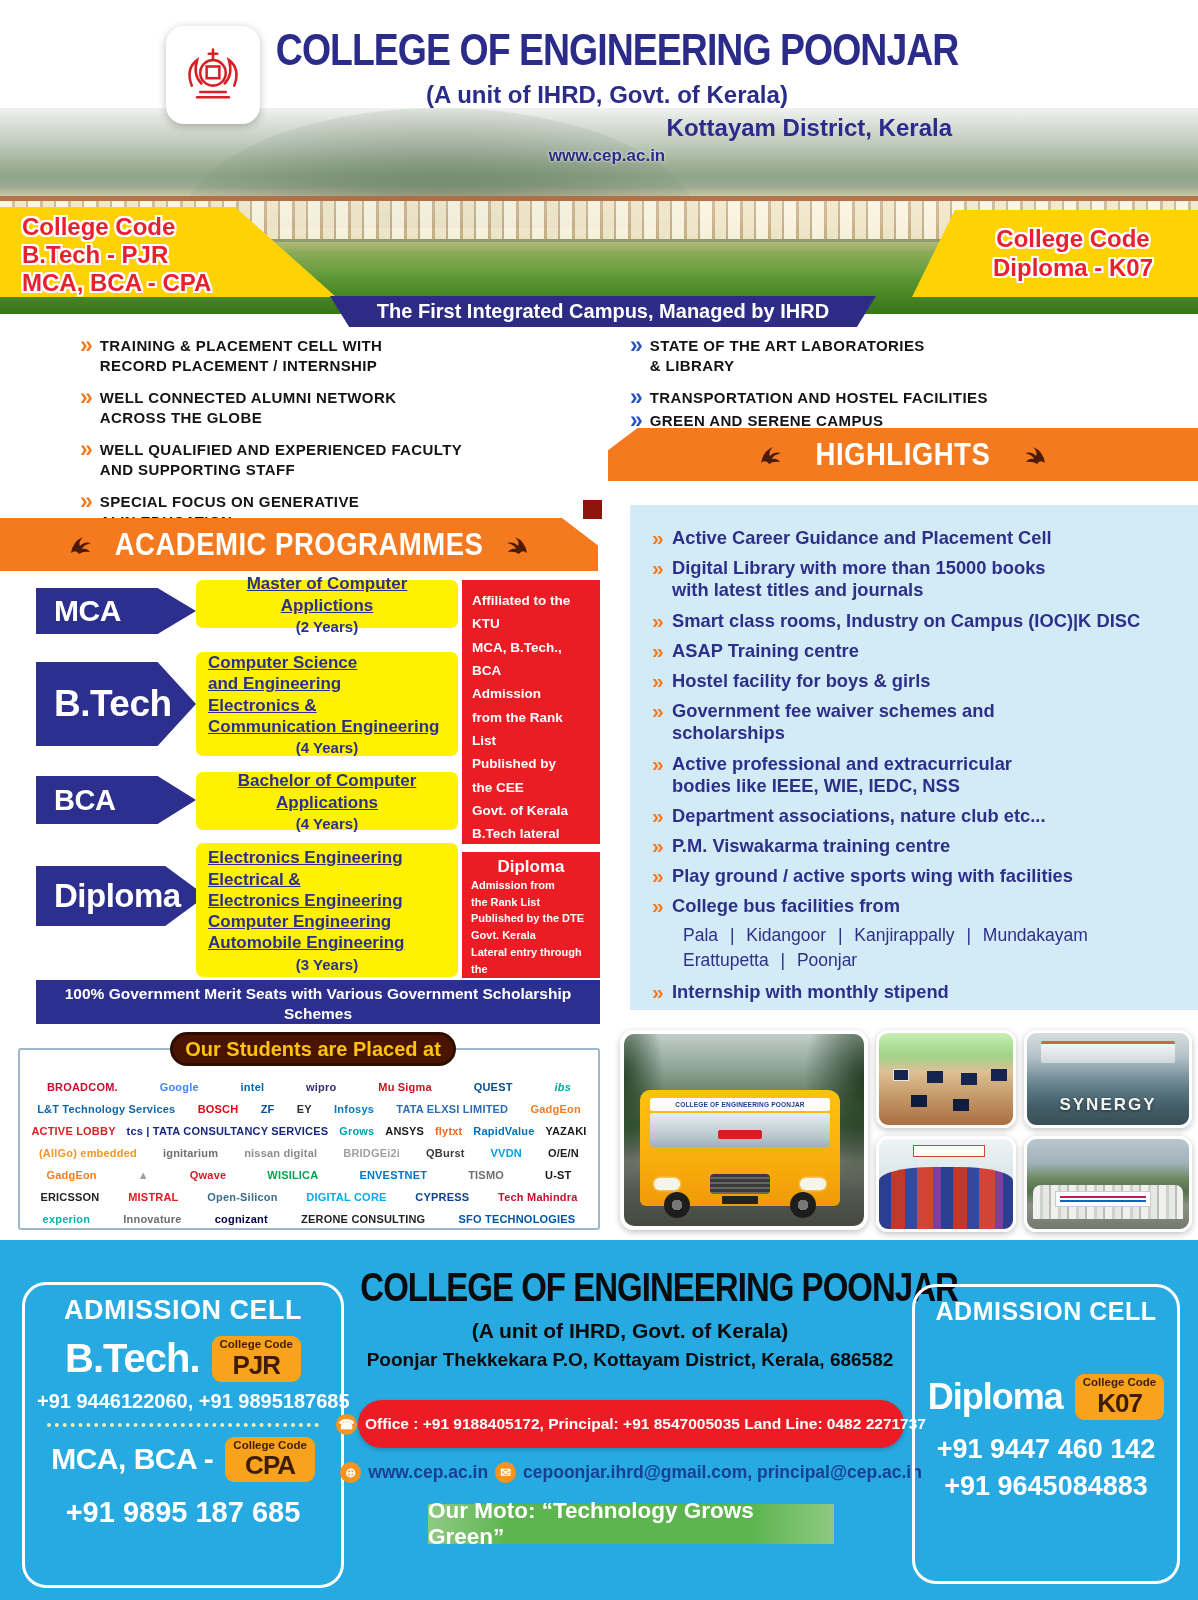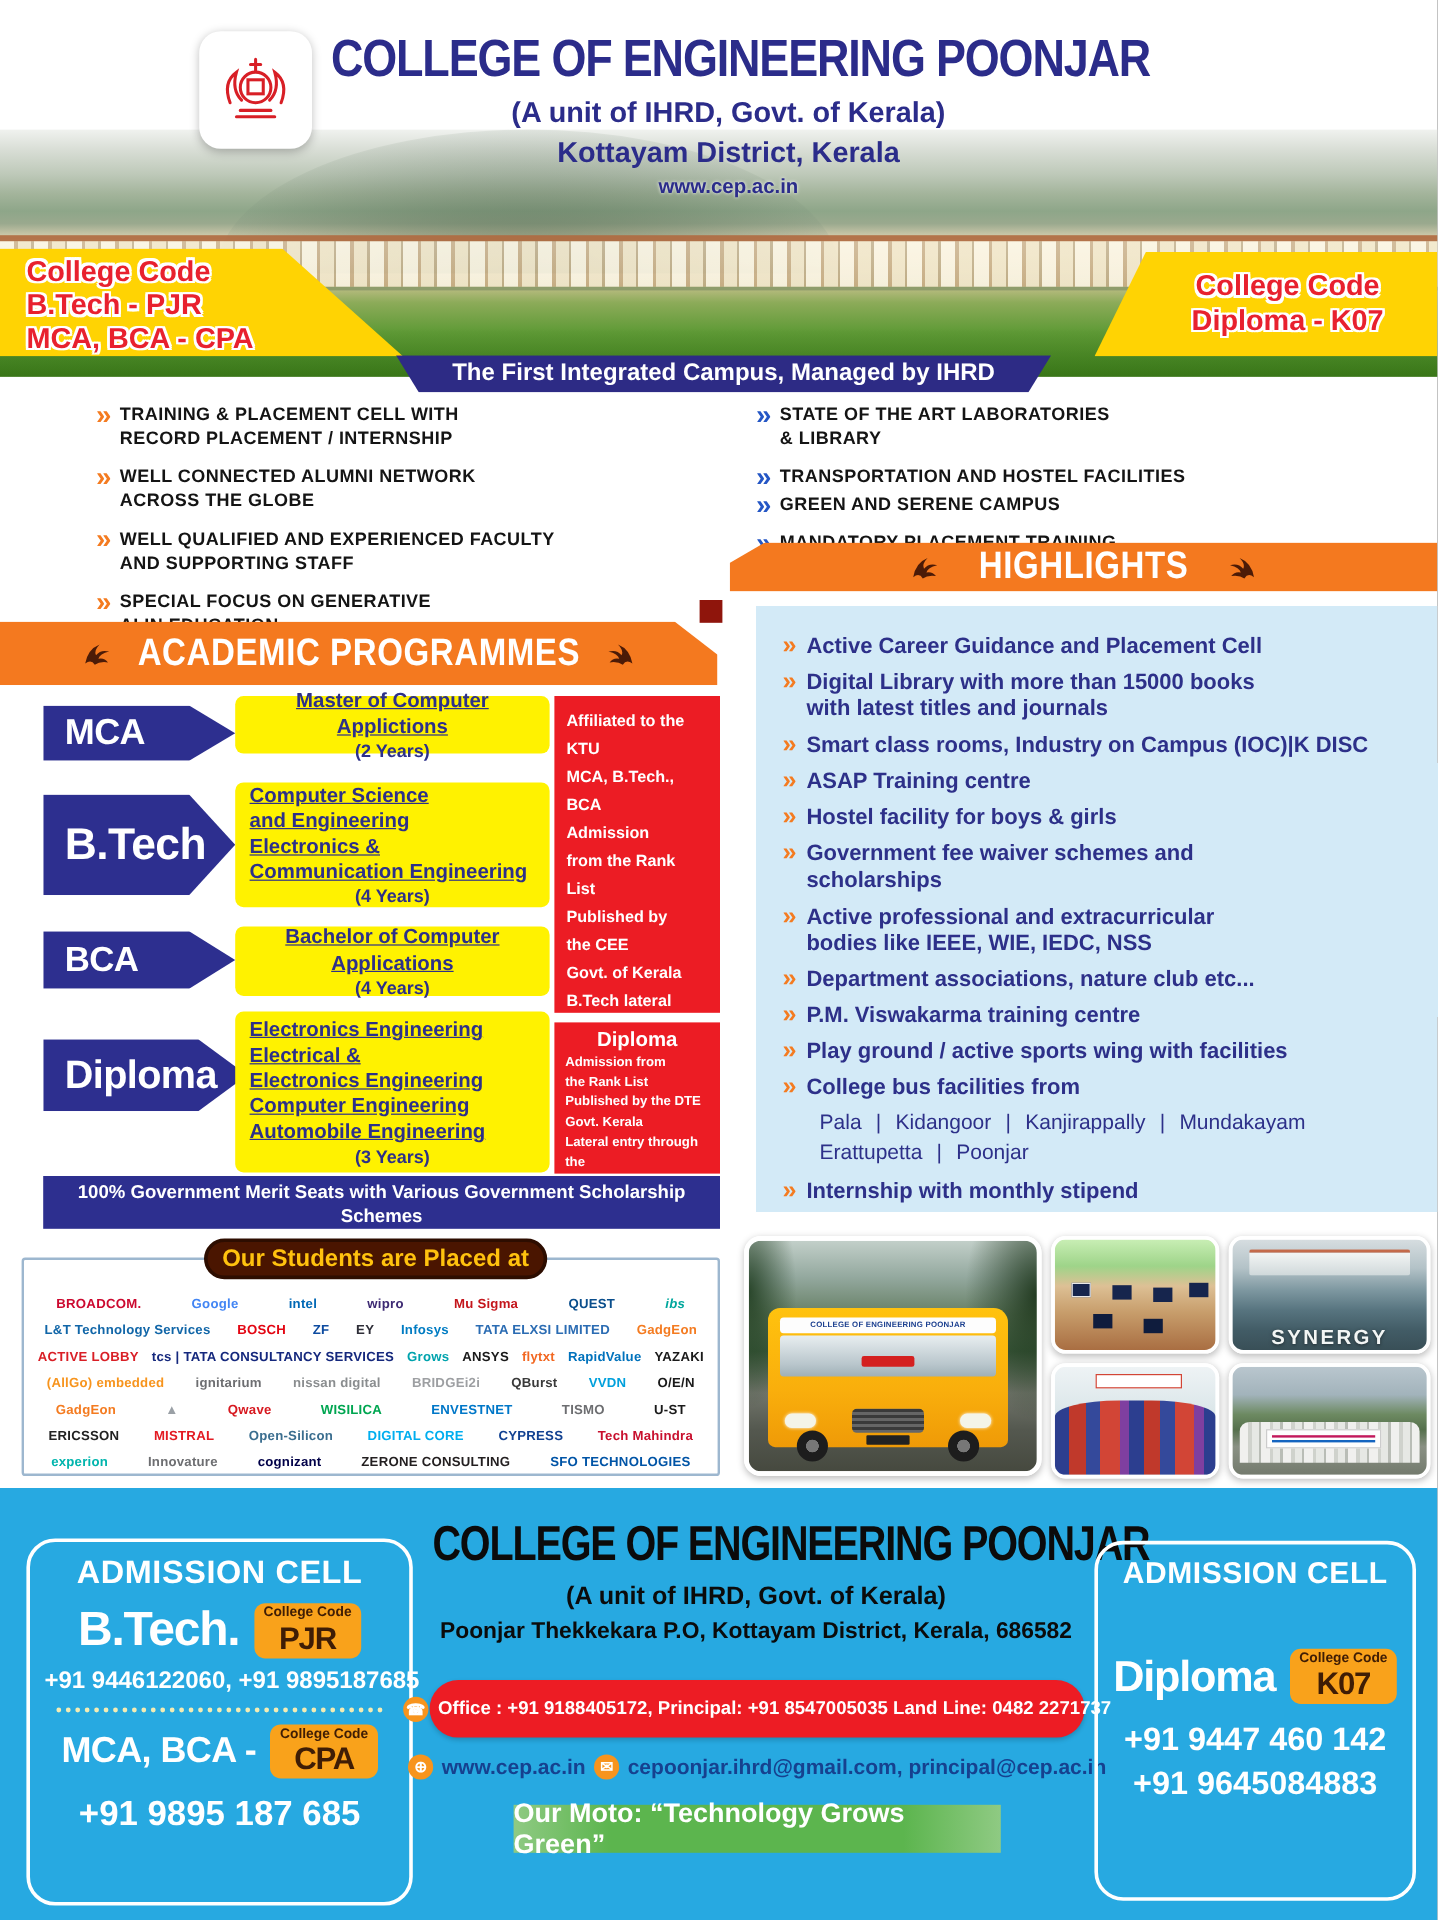--- a/index.html
+++ b/index.html
@@ -15,21 +15,21 @@
     background:repeating-linear-gradient(90deg, rgba(255,252,240,.85) 0 12px, rgba(150,110,80,.35) 12px 15px, rgba(244,236,212,.85) 15px 26px, rgba(110,90,70,.3) 26px 28px),linear-gradient(#f0e4c4,#e0cd9e);
     border-top:5px solid #b06a40; border-bottom:3px solid #8a9a6a; opacity:.9; }
   .lawn-shadow { position:absolute; bottom:0; left:0; width:1198px; height:40px; background:linear-gradient(180deg,transparent,rgba(30,80,10,.35)); }
 
   
   .logo-badge { position:absolute; top:26px; left:166px; width:94px; height:98px; background:#fff; border-radius:18px;
     box-shadow:0 2px 8px rgba(0,0,0,.25); display:flex; align-items:center; justify-content:center; z-index:5; }
   .header-text { position:absolute; top:28px; left:262px; width:690px; text-align:center; color:#2b2c8a; z-index:5; }
   .header-text .t1 { font-size:39px; font-weight:800; letter-spacing:-1px; transform:scale(.96,1.12); transform-origin:center; white-space:nowrap; }
   .header-text .t2 { font-size:24px; font-weight:800; margin-top:9px; }
-  .header-text .t3 { font-size:24px; font-weight:800; margin-top:5px; }
+  .header-text .t3 { font-size:24px; font-weight:800; margin-top:5px;text-align:right; }
   .header-text .t4 { font-size:17px; font-weight:800; margin-top:4px; text-shadow:0 0 3px #fff; }
 
   
   .ribbon-left { position:absolute; top:207px; left:0; width:336px; height:90px; background:#ffd303; z-index:6;
     clip-path:polygon(0 0,70% 0,100% 100%,0 100%); padding:6px 0 0 22px; }
   .ribbon-right { position:absolute; top:210px; left:912px; width:286px; height:87px; background:#ffd303; z-index:6;
     clip-path:polygon(15% 0,100% 0,100% 100%,0 100%); display:flex; flex-direction:column; justify-content:center; text-align:center; padding-left:36px; }
   .red-out { color:#e8212e; font-weight:800; font-size:24px; line-height:1.17; white-space:pre-line;
     text-shadow:-2px -2px 0 #fff,2px -2px 0 #fff,-2px 2px 0 #fff,2px 2px 0 #fff,0 2px 0 #fff,0 -2px 0 #fff,2px 0 0 #fff,-2px 0 0 #fff; }
 
@@ -42,21 +42,21 @@
   .feat { display:flex; gap:9px; margin-bottom:13px; align-items:flex-start; }
   .feat .chev { font-size:23px; font-weight:900; line-height:.85; letter-spacing:-2px; }
   .features-left .chev { color:#f47b20; }
   .features-right .chev { color:#2456c5; }
   .feat .txt { font-size:15px; font-weight:800; color:#141414; line-height:1.3; letter-spacing:.4px; white-space:pre-line; }
   .feat.tight { margin-bottom:3px; }
 
   
   .academic-banner { position:absolute; top:518px; left:0; width:598px; height:53px; background:#f4791f;
     clip-path:polygon(0 0,94% 0,100% 52%,100% 100%,0 100%); display:flex; align-items:center; justify-content:center; gap:12px; z-index:4; }
-  .highlights-banner { position:absolute; top:452px; left:608px; width:590px; height:41px; background:#f4791f;
+  .highlights-banner { position:absolute; top:428px; left:608px; width:590px; height:53px; background:#f4791f;
     clip-path:polygon(5% 0,100% 0,100% 100%,0 100%,0 42%); display:flex; align-items:center; justify-content:center; gap:28px; z-index:4; }
   .banner-title { color:#fff; font-weight:900; font-size:29px; letter-spacing:.5px; transform:scale(.95,1.1); white-space:nowrap; }
   .orn svg { display:block; }
   .orn.flip { transform:scaleX(-1); }
   .corner-square { position:absolute; top:500px; left:583px; width:19px; height:19px; background:#8f150c; z-index:3; }
 
   
   .highlights-panel { position:absolute; top:505px; left:630px; width:568px; height:505px; background:#d3eaf7; padding:22px 12px 0 22px; z-index:2; }
   .hl { display:flex; gap:10px; margin-bottom:8px; align-items:flex-start; }
   .hl .chev { color:#f47b20; font-size:21px; font-weight:900; line-height:1; letter-spacing:-2px; }
@@ -113,21 +113,21 @@
   .bus .whL,.bus .whR { position:absolute; bottom:-12px; width:26px; height:26px; background:radial-gradient(circle,#777 0 28%,#1d1d1d 30% 100%); border-radius:50%; }
   .bus .whL { left:24px; } .bus .whR { right:24px; }
   .ph-sm { border-width:3px; border-radius:12px; }
   .ph-lab { top:1030px; left:876px; width:140px; height:98px;
     background:linear-gradient(180deg,#c8eeb4 0%,#9ed489 24%,#ddc095 42%,#c79d6b 66%,#a96e42 100%); }
   .ph-lab .mon { position:absolute; top:36px; left:14px; width:16px; height:12px; background:#16254d; border:1px solid #e8e8e8;
     box-shadow:34px 2px 0 #16254d,68px 4px 0 #16254d,98px 0 0 #16254d,18px 26px 0 #0f1c3d,60px 30px 0 #0f1c3d; }
   .ph-syn { top:1030px; left:1024px; width:168px; height:98px;
     background:linear-gradient(180deg,#d6dde0 0%,#b3c2c7 26%,#7d97a0 46%,#57747f 64%,#425c66 82%,#394f57 100%); }
   .ph-syn .bld { position:absolute; top:8px; left:14px; right:14px; height:22px; background:linear-gradient(#f3f5f4,#cfd8da); border-top:3px solid #c46a4a; border-radius:2px; }
-  .ph-syn .label { position:absolute; bottom:0; width:100%; text-align:center; color:#f2f5f4; font-weight:800; font-size:17px; letter-spacing:2px; text-shadow:0 1px 3px rgba(0,0,0,.5); }
+  .ph-syn .label { position:absolute; bottom:10px; width:100%; text-align:center; color:#f2f5f4; font-weight:800; font-size:17px; letter-spacing:2px; text-shadow:0 1px 3px rgba(0,0,0,.5); }
   .ph-grad { top:1136px; left:876px; width:140px; height:96px; background:linear-gradient(180deg,#eef3f5 0%,#dce7ea 40%,#cfdade 100%); }
   .ph-grad .gowns { position:absolute; bottom:0; left:0; width:100%; height:62px; border-radius:40% 40% 0 0/22% 22% 0 0;
     background:repeating-linear-gradient(90deg,#2c3e8f 0 12px,#c0392b 12px 26px,#34499b 26px 38px,#d24536 38px 54px,#7f3fa0 54px 62px); }
   .ph-grad .ban { position:absolute; top:6px; left:34px; width:72px; height:12px; background:#fff; border:1px solid #d24536; }
   .ph-grp { top:1136px; left:1024px; width:168px; height:96px;
     background:linear-gradient(180deg,#b9c6ce 0%,#a2b3bb 26%,#6d8a62 44%,#55704c 58%,#8a9184 74%,#737a6d 100%); }
   .ph-grp .crowd { position:absolute; bottom:10px; left:6px; right:6px; height:34px; border-radius:8px 8px 0 0;
     background:repeating-linear-gradient(90deg,#f0f0ee 0 7px,#cfd2cc 7px 10px,#e6e8e4 10px 16px,#b9bdb6 16px 18px); }
   .ph-grp .ban { position:absolute; bottom:22px; left:28px; width:96px; height:16px; background:#fdfdfd; border:1px solid #ccc;
     display:flex; flex-direction:column; justify-content:center; gap:2px; padding:0 4px; }

